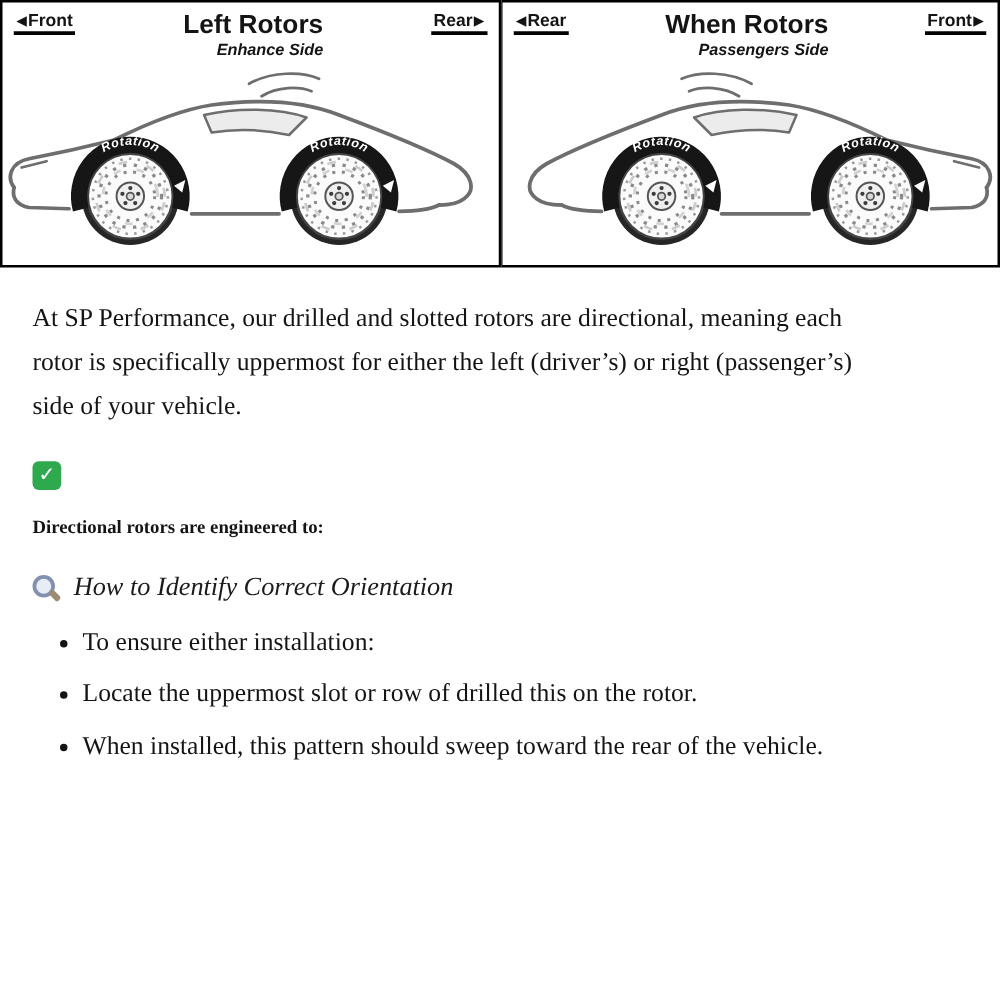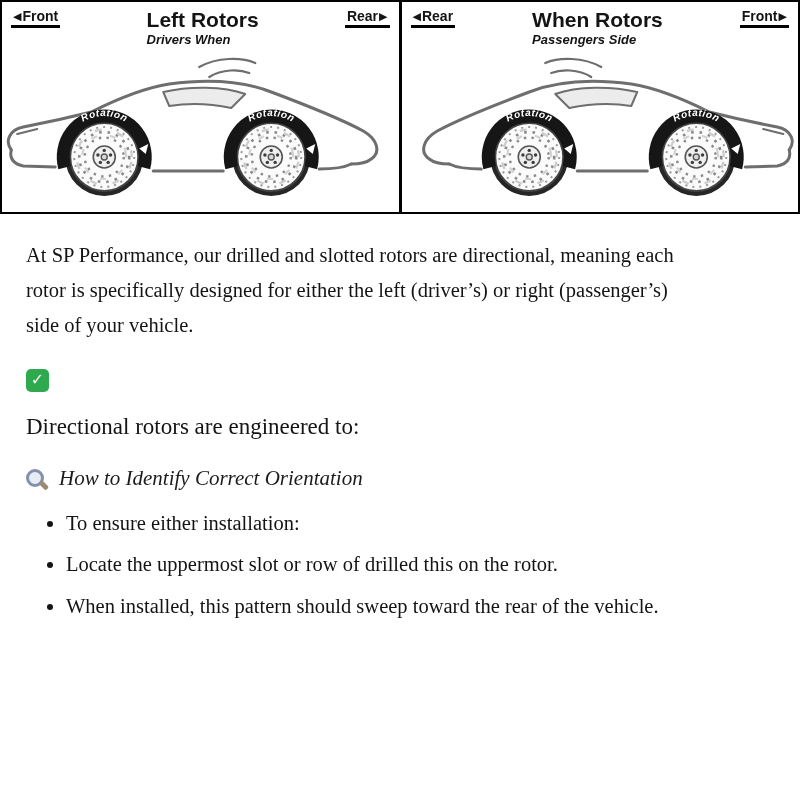--- a/index.html
+++ b/index.html
@@ -16,40 +16,40 @@
   .panel-header {
     display:flex; justify-content:space-between; align-items:flex-start;
     padding:6px 9px 0 9px; font-family:"Liberation Sans", sans-serif;
   }
   .dir {
     display:flex; align-items:center; gap:1px;
     font-weight:bold; font-size:14px; line-height:1.15;
     border-bottom:3px solid #000; padding:0 2px 1px 2px;
   }
   .arrow { font-size:11px; line-height:1; font-family:"DejaVu Sans", sans-serif; }
-  .titles { display:flex; flex-direction:column; align-items:flex-start; margin-top:0; }
+  .titles { display:flex; flex-direction:column; align-items:flex-end; margin-top:0; }
   .panel-title { font-size:21px; font-weight:bold; line-height:1.15; }
   .panel-subtitle { font-size:13px; font-weight:bold; font-style:italic; line-height:1.25; }
   .car-svg { display:block; width:100%; height:150px; margin-top:6px; }
 
   .car-lines path { stroke:#6e6e6e; stroke-width:3; fill:none; stroke-linecap:round; stroke-linejoin:round; }
   .car-lines .window { fill:#ececec; stroke-width:2; }
   .car-lines .thin { stroke-width:2.2; }
   .rot-text { font-family:"Liberation Sans", sans-serif; font-size:10px; font-weight:bold;
               font-style:italic; fill:#ffffff; letter-spacing:0.5px; }
 
   
   .article { padding:14px 26px 24px 26px; }
   .intro { font-size:20.5px; line-height:1.7; margin-top:10px; max-width:672px; }
   .section-heading {
     display:flex; align-items:center; gap:10px;
     font-size:21px; font-weight:bold; margin-top:26px; line-height:1.2;
   }
   .section-heading.regular { font-weight:normal; color:#1b1b1b;font-style:italic; }
-  .lead { font-size:23px; margin-top:22px; }
+  .lead { font-size:15px; margin-top:22px;font-weight:bold; }
   ul.bullets { margin:15px 0 0 14px; padding-left:26px; }
   ul.bullets li { font-size:20.5px; line-height:1.68; margin-bottom:7px; max-width:600px; }
 
   .check-icon {
     width:23px; height:23px; border-radius:5px; background:#2fa94e; color:#fff;
     display:inline-flex; align-items:center; justify-content:center;
     font-size:16px; font-weight:bold; font-family:"DejaVu Sans", sans-serif; flex:0 0 auto;
   }
   .mag-icon { position:relative; width:23px; height:23px; flex:0 0 auto; display:inline-block; }
   .mag-lens {
@@ -67,21 +67,21 @@
 <div class="diagram">
 
   <section class="panel">
     <div class="panel-header">
       <span class="dir">
         <span class="arrow">◀</span>
         <span>Front</span>
       </span>
       <span class="titles">
         <span class="panel-title">Left Rotors</span>
-        <span class="panel-subtitle">Drivers When</span>
+        <span class="panel-subtitle">Enhance Side</span>
       </span>
       <span class="dir">
         <span>Rear</span>
         <span class="arrow">▶</span>
       </span>
     </div>
 
     <svg class="car-svg" viewBox="0 0 394 150">
       <defs>
         <g id="wheel">
@@ -159,21 +159,21 @@
       <path id="rotR1" d="M 90.5 82.5 A 41 41 0 0 1 161.5 82.5" fill="none"></path>
       <text class="rot-text"><textPath href="#rotR1" startOffset="50%" text-anchor="middle">Rotation</textPath></text>
       <path id="rotR2" d="M 257.5 82.5 A 41 41 0 0 1 328.5 82.5" fill="none"></path>
       <text class="rot-text"><textPath href="#rotR2" startOffset="50%" text-anchor="middle">Rotation</textPath></text>
     </svg>
   </section>
 </div>
 
 <main class="article">
 
-  <p class="intro">At SP Performance, our drilled and slotted rotors are directional, meaning each rotor is specifically designed for either the left (driver’s) or right (passenger’s) side of your vehicle.</p>
+  <p class="intro">At SP Performance, our drilled and slotted rotors are directional, meaning each rotor is specifically uppermost for either the left (driver’s) or right (passenger’s) side of your vehicle.</p>
 
   <h2 class="section-heading">
     <span class="check-icon">✓</span>
   </h2>
 
   <p class="lead">Directional rotors are engineered to:</p>
 
 
   <h3 class="section-heading regular">
     <span class="mag-icon">

